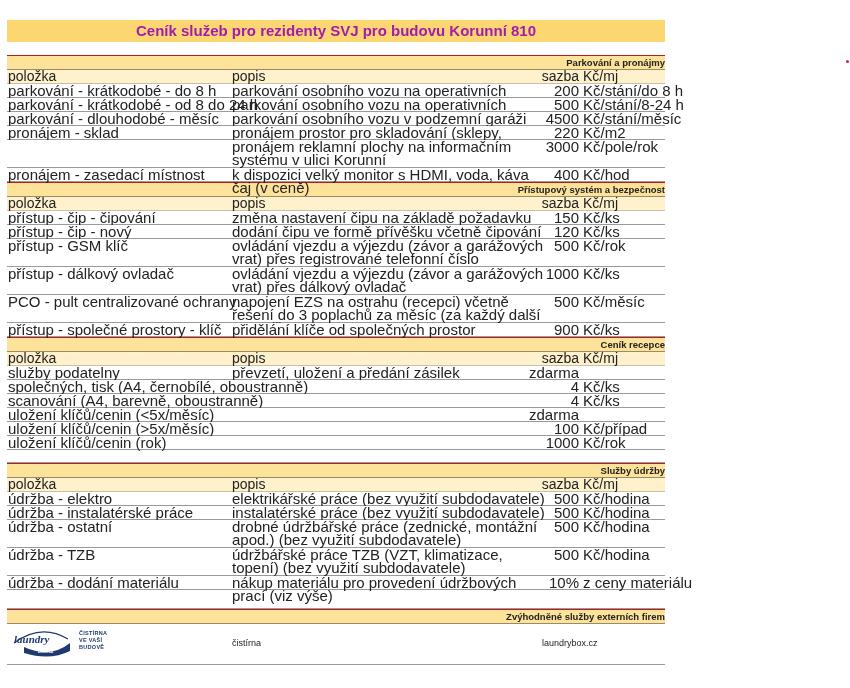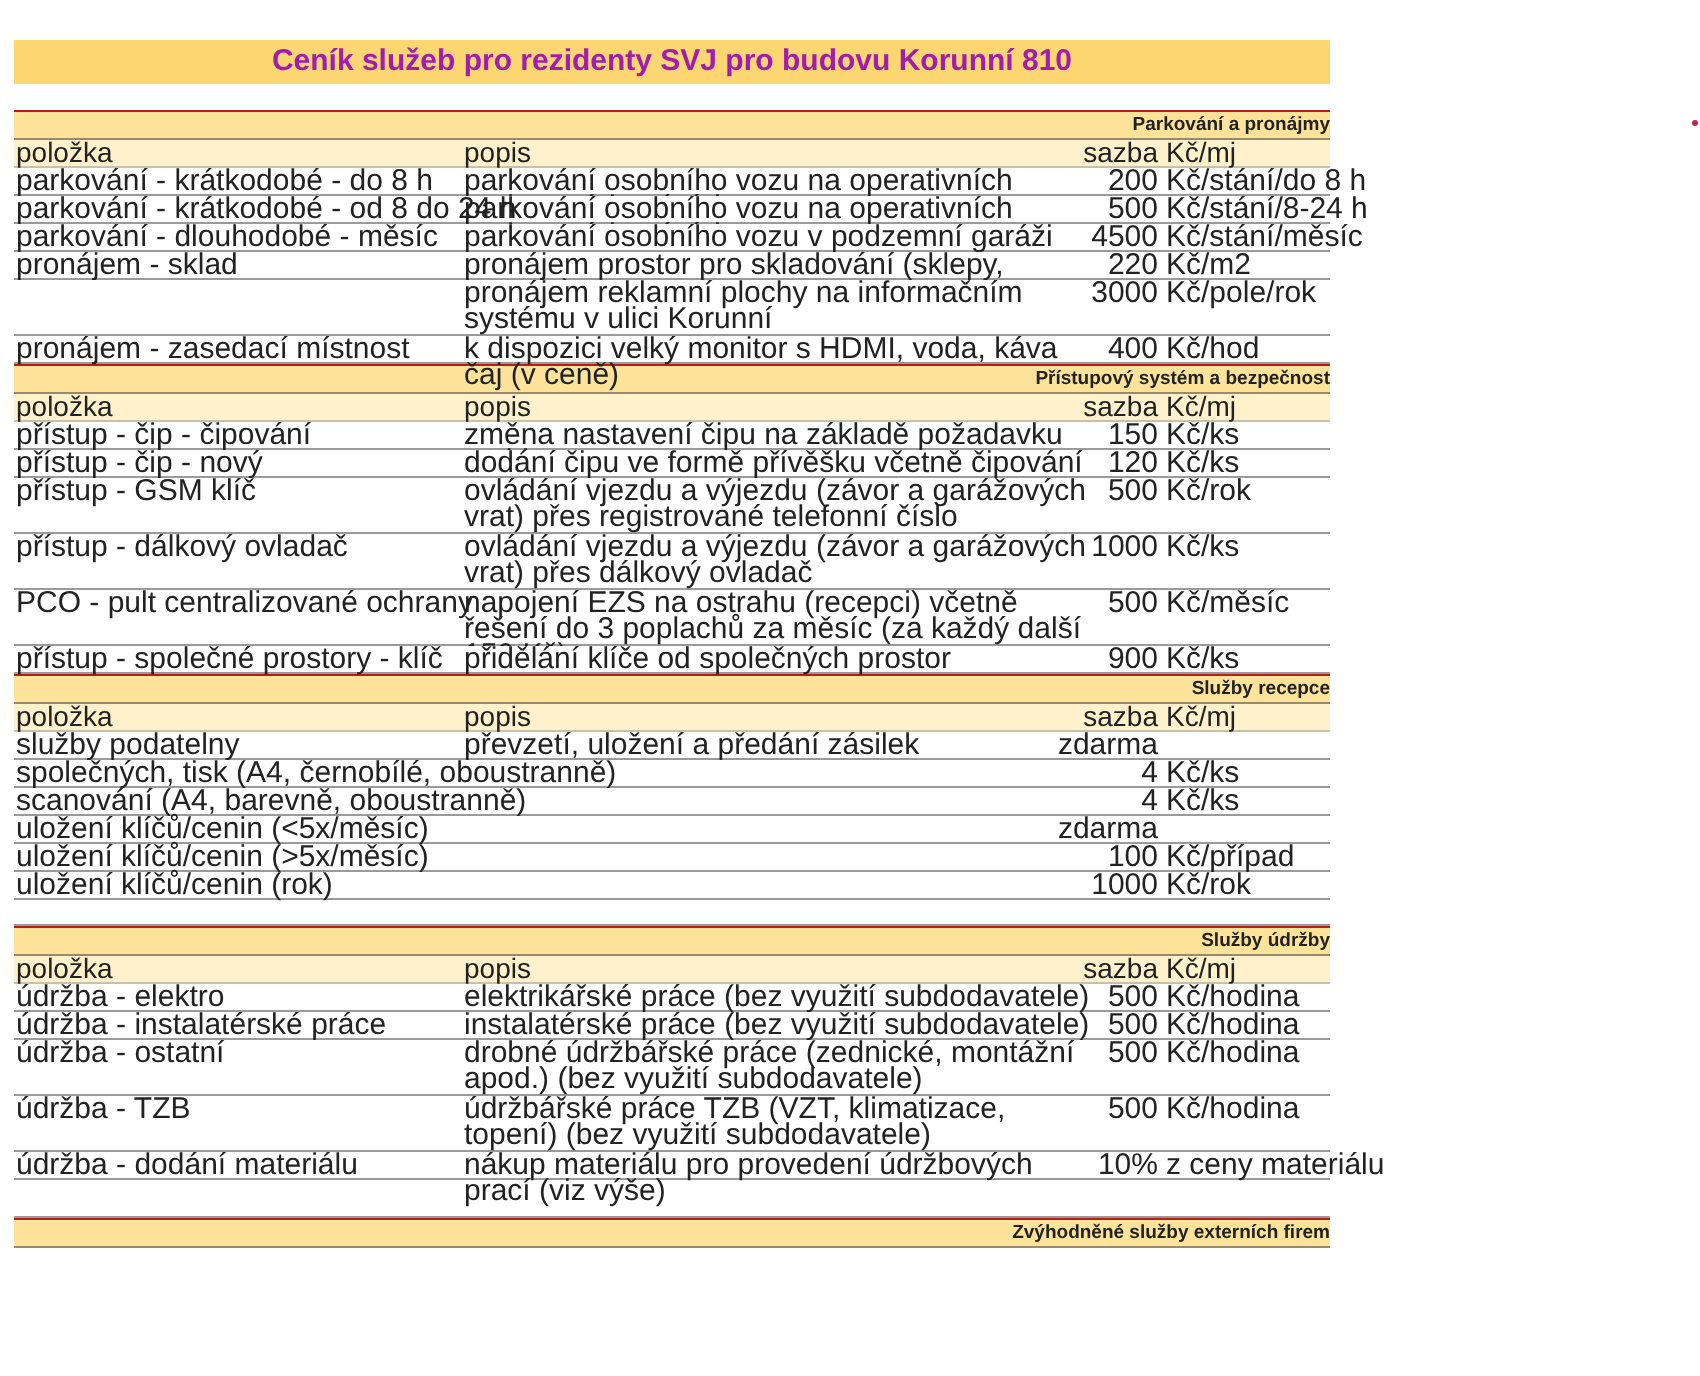--- a/index.html
+++ b/index.html
@@ -111,21 +111,21 @@
       <span class="c-desc">napojení EZS na ostrahu (recepci) včetně řešení do 3 poplachů za měsíc (za každý další 150 Kč)</span>
       <span class="c-rate">500</span>
       <span class="c-unit">Kč/měsíc</span>
     </div>
     <div class="row r1">
       <span class="c-item">přístup - společné prostory - klíč</span>
       <span class="c-desc">přidělání klíče od společných prostor</span>
       <span class="c-rate">900</span>
       <span class="c-unit">Kč/ks</span>
     </div>
-    <div class="section-head">Služby recepce</div>
+    <div class="section-head">Ceník recepce</div>
     <div class="col-head">
       <span class="c-item">položka</span>
       <span class="c-desc">popis</span>
       <span class="c-rate">sazba</span>
       <span class="c-unit">Kč/mj</span>
     </div>
     <div class="row r1">
       <span class="c-item">služby podatelny</span>
       <span class="c-desc">převzetí, uložení a předání zásilek</span>
       <span class="c-rate">zdarma</span>
@@ -194,15 +194,30 @@
       <span class="c-unit">Kč/hodina</span>
     </div>
     <div class="row r1">
       <span class="c-item">údržba - dodání materiálu</span>
       <span class="c-desc">nákup materiálu pro provedení údržbových prací (viz výše)</span>
       <span class="c-rate">10%</span>
       <span class="c-unit">z ceny materiálu</span>
     </div>
     <div class="gap" style="height:18px"></div>
     <div class="section-head">Zvýhodněné služby externích firem</div>
+    <div class="ext-row">
+  <svg class="logo" viewBox="0 0 62 28">
+    <path d="M4 14 Q31 -6 58 10" fill="none" stroke="#1f3a6e" stroke-width="1.2"></path>
+    <path d="M14 18 Q40 30 60 14 L60 22 Q40 32 14 24 Z" fill="#1f3a6e"></path>
+    <text x="4" y="14" font-family="Liberation Serif, serif" font-style="italic" font-weight="bold" font-size="11" fill="#1f3a6e">laundry</text>
+    <text x="28" y="24" font-family="Liberation Sans, sans-serif" font-weight="bold" font-size="5" fill="#ffffff">box.cz</text>
+  </svg>
+  <div class="logo-text">
+    <div>ČISTÍRNA</div>
+    <div>VE VAŠÍ</div>
+    <div>BUDOVĚ</div>
   </div>
+  <span style="position:absolute;left:225px;top:14px">čistírna</span>
+  <span style="position:absolute;left:535px;top:14px">laundrybox.cz</span>
+</div>
+  </div>
 
 <div class="red-dot"></div>
 
 </body></html>

